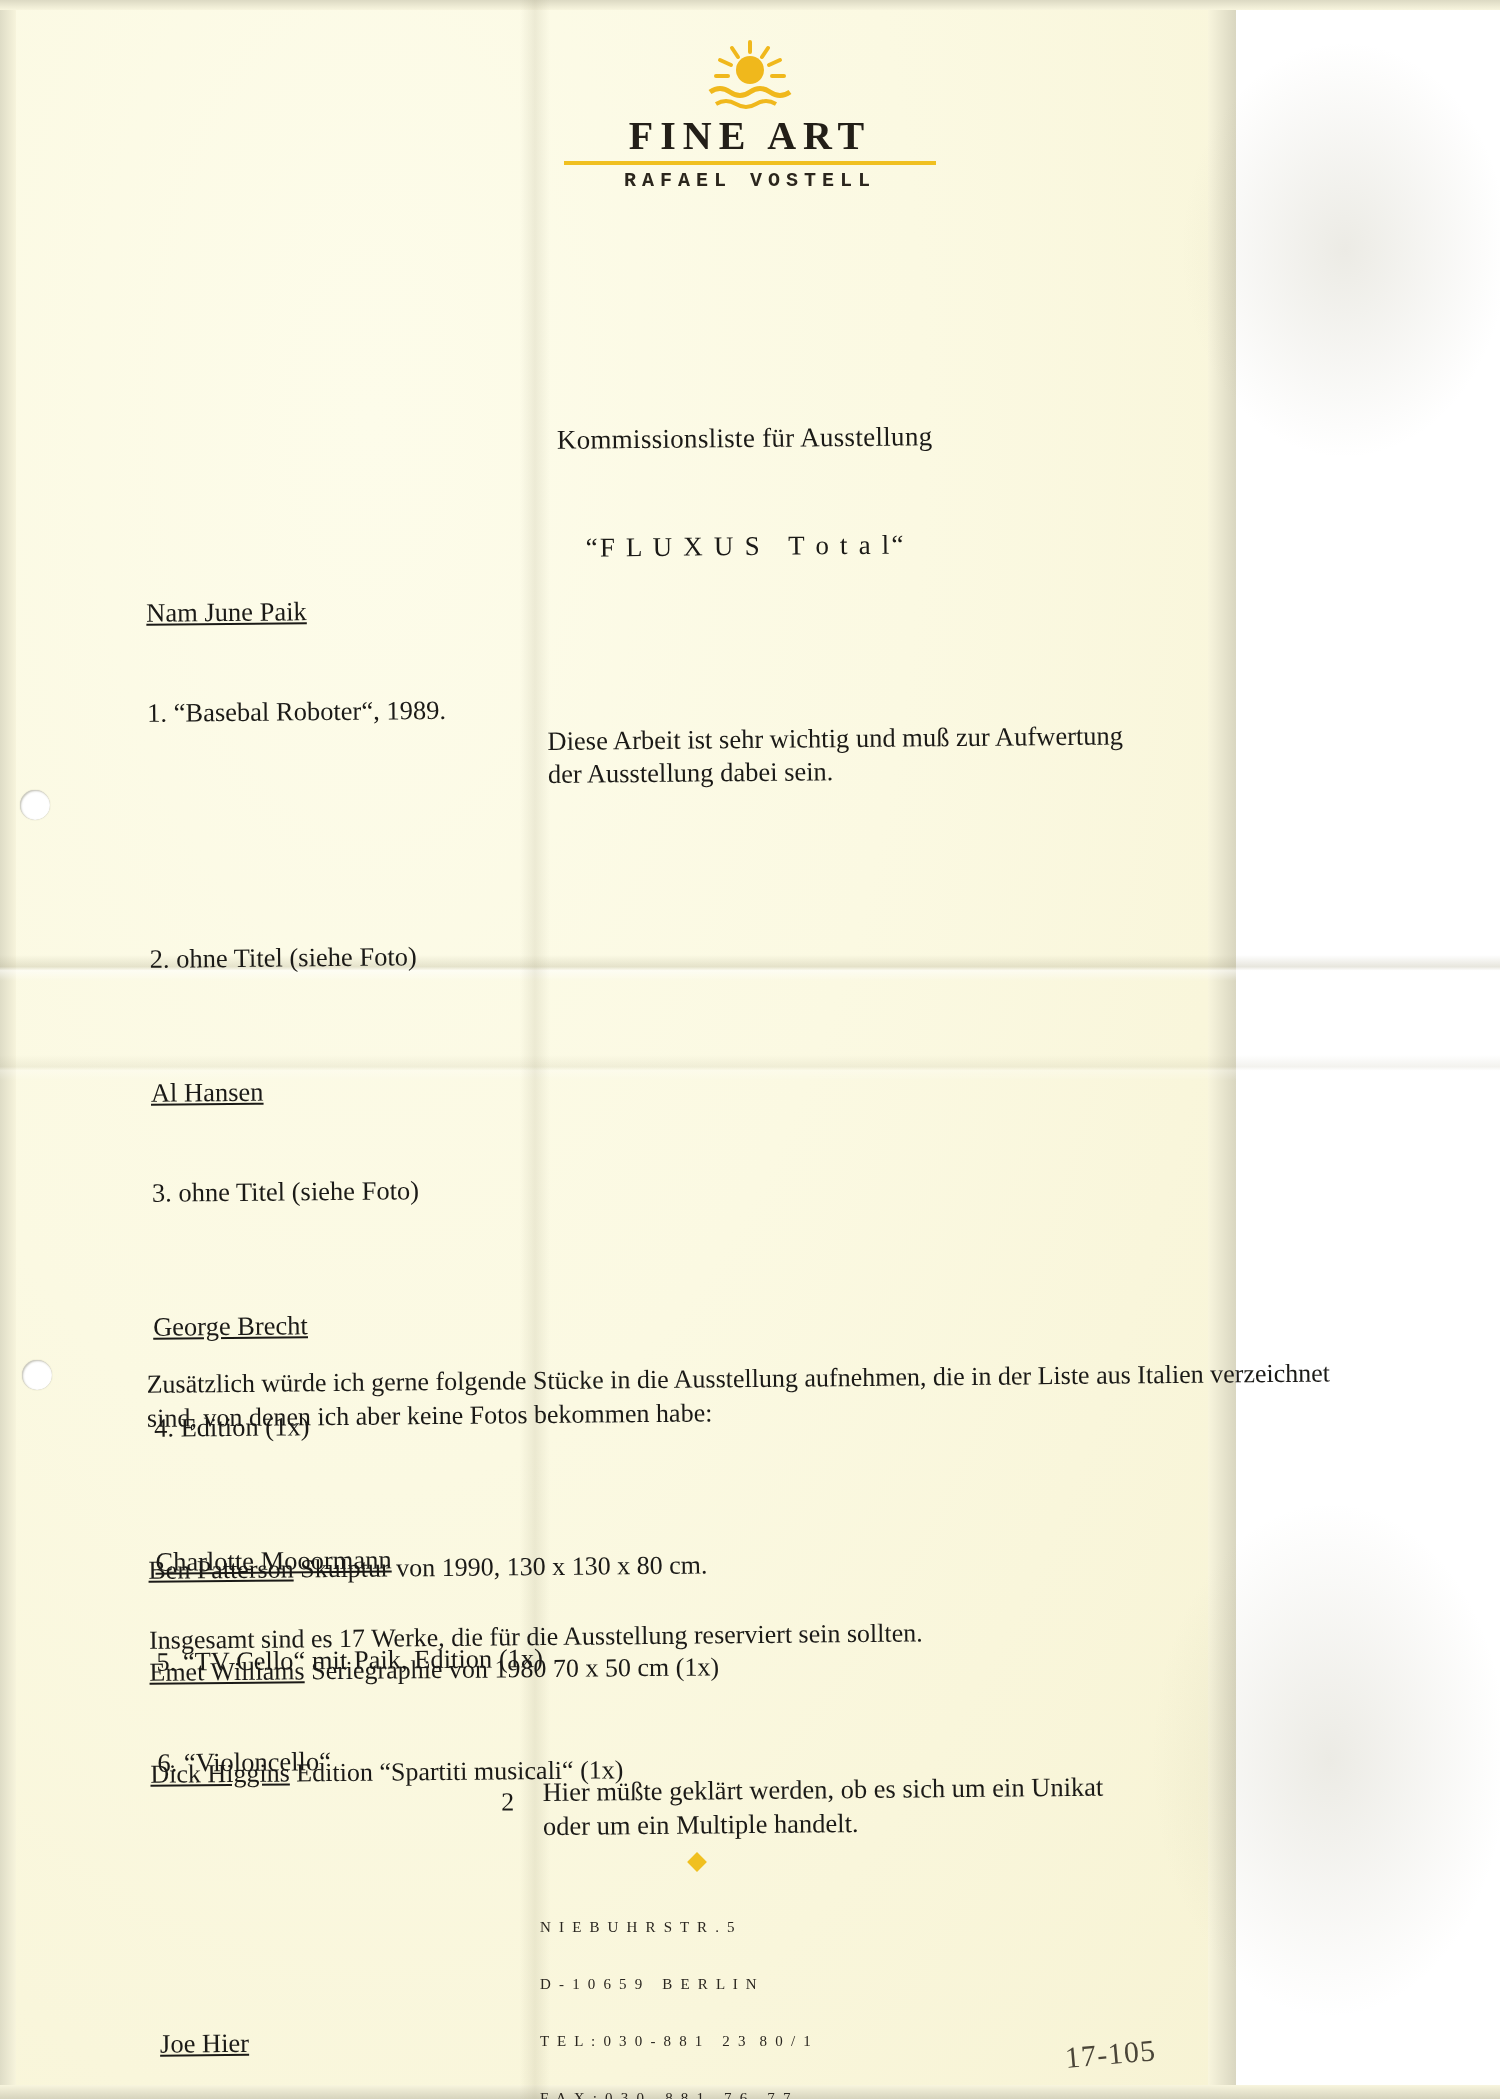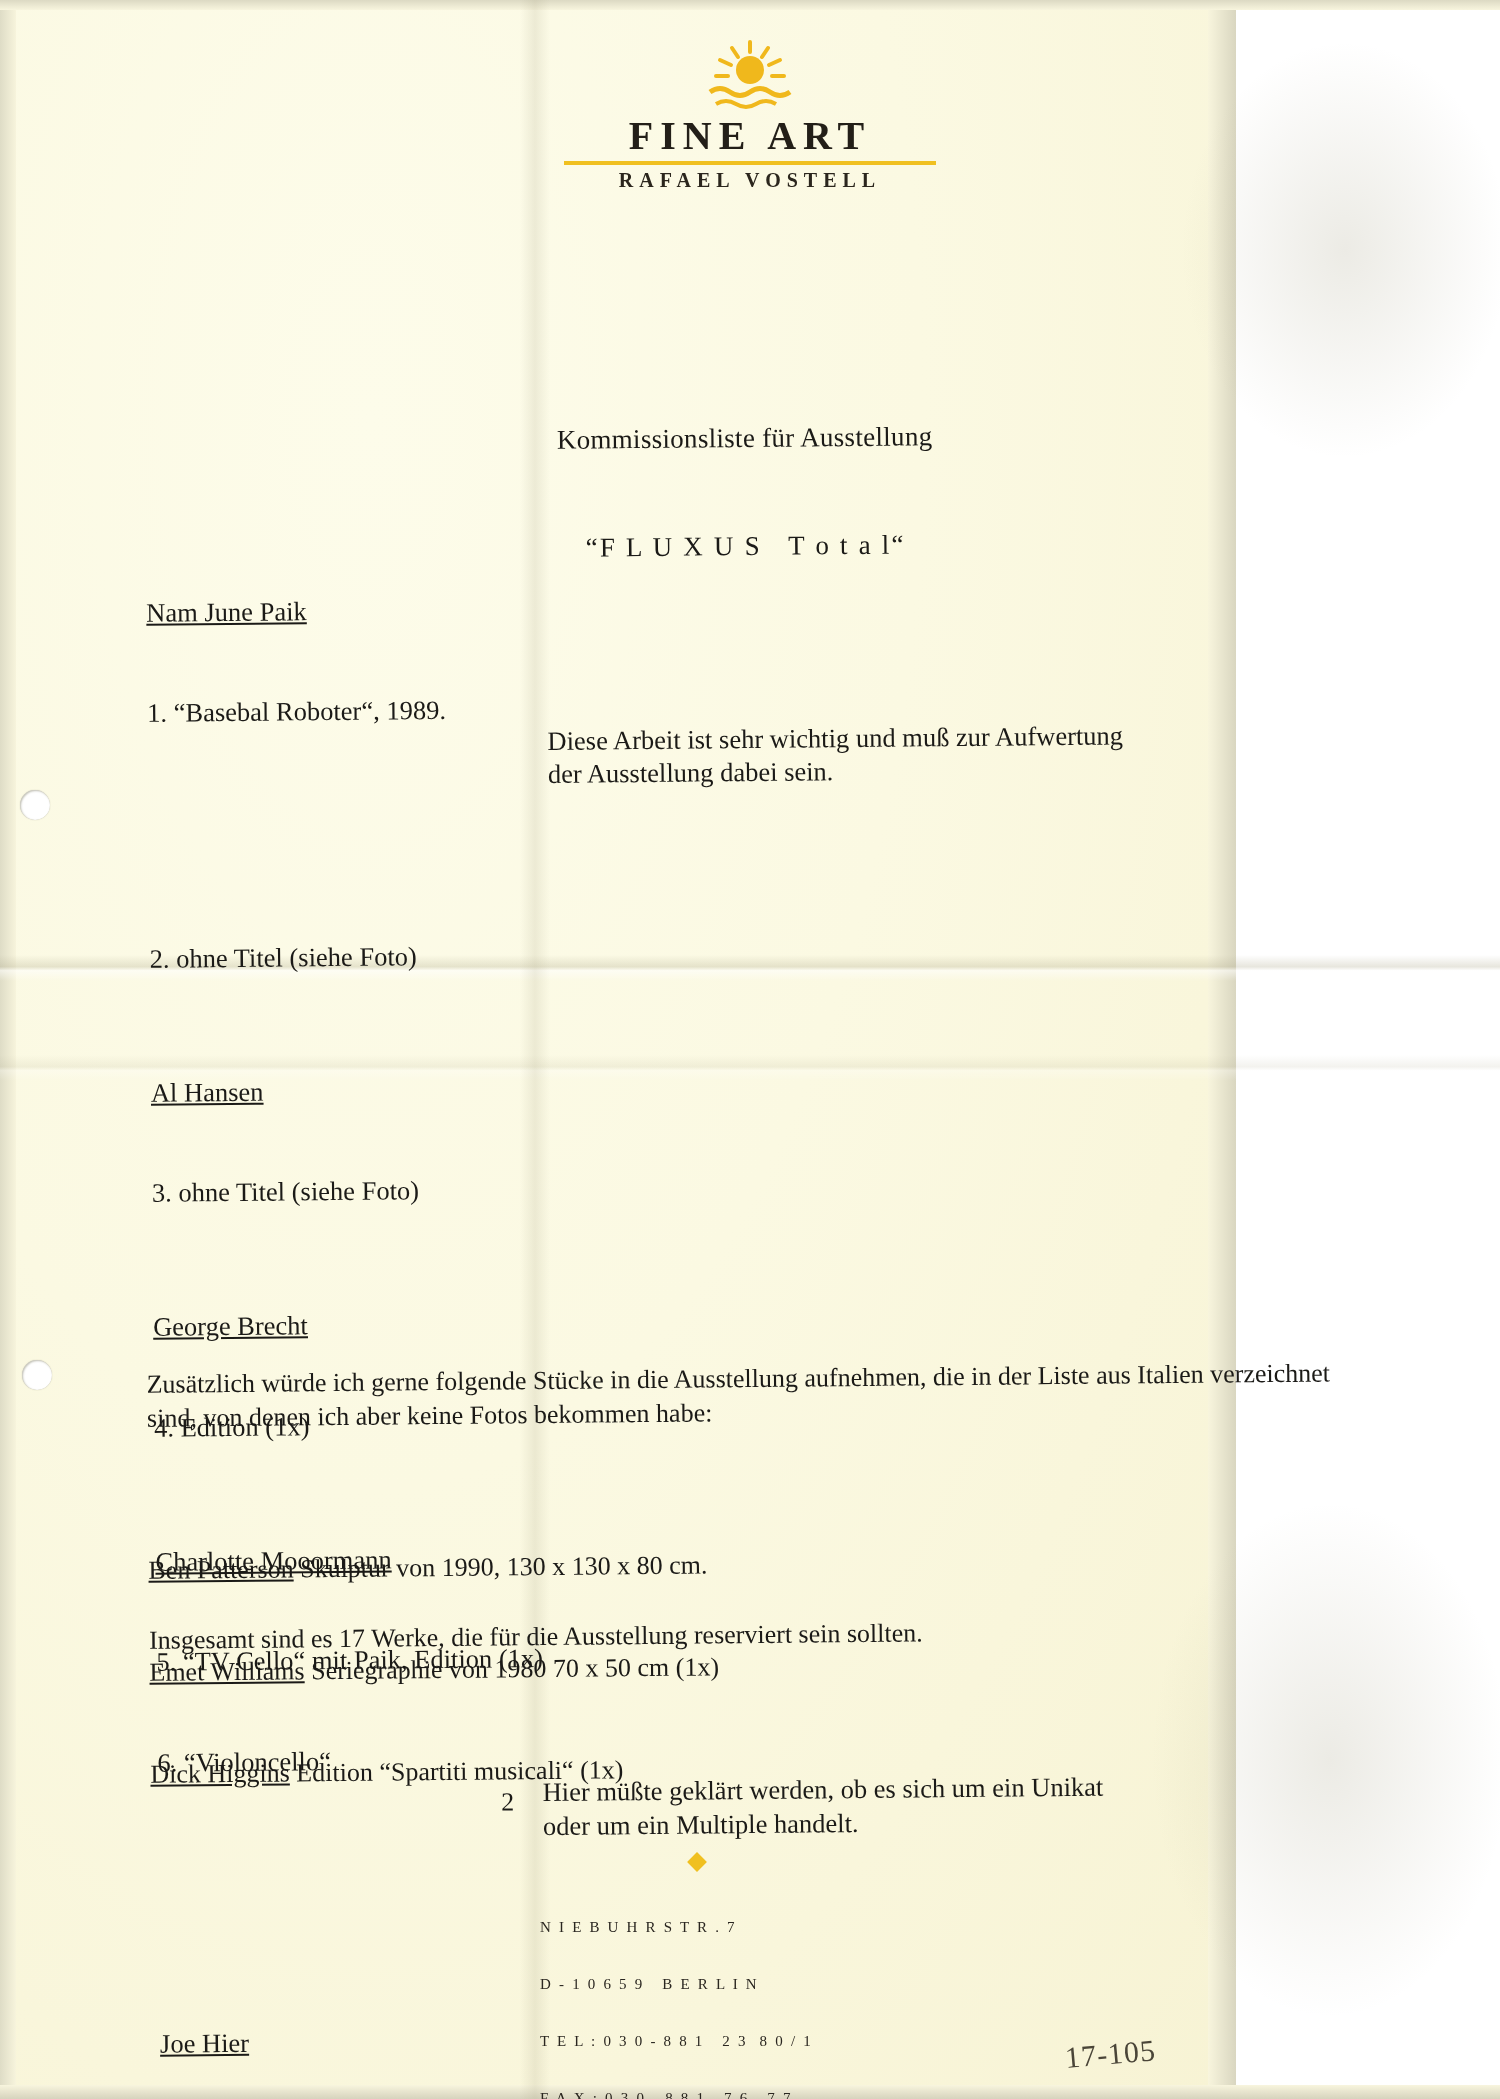--- a/index.html
+++ b/index.html
@@ -81,21 +81,21 @@
     color: #231f18;
     margin-top: -4px;
   }
   .logo-rule {
     width: 372px;
     height: 4px;
     background: #f0c020;
     margin: 2px auto 4px auto;
   }
   .logo-sub {
-    font-family: Liberation Serif, serif;
+    font-family: Liberation Mono, monospace;
     font-size: 20px;
     letter-spacing: 6px;
     color: #2b261d;
     font-weight: bold;
   }
 
   
   .doc-text {
     position: absolute;
     color: #1b1a17;
@@ -298,21 +298,21 @@
       <div><span class="artist">Dick Higgins</span><span> Edition “Spartiti musicali“ (1x)</span></div>
     </div>
 
     <div class="doc-text" id="total">Insgesamt sind es 17 Werke, die für die Ausstellung reserviert sein sollten.</div>
 
     <div class="doc-text" id="pagenum">2</div>
   </div>
 
   <div id="footer-diamond"></div>
   <div id="footer">
-    <div>N I E B U H R S T R . 7</div>
+    <div>N I E B U H R S T R . 5</div>
     <div>D - 1 0 6 5 9   B E R L I N</div>
     <div>T E L : 0 3 0 - 8 8 1   2 3  8 0 / 1</div>
     <div>F A X : 0 3 0 - 8 8 1   7 6   7 7</div>
     
     
     
   </div>
 
   <div id="archive-number">17-105</div>
 

